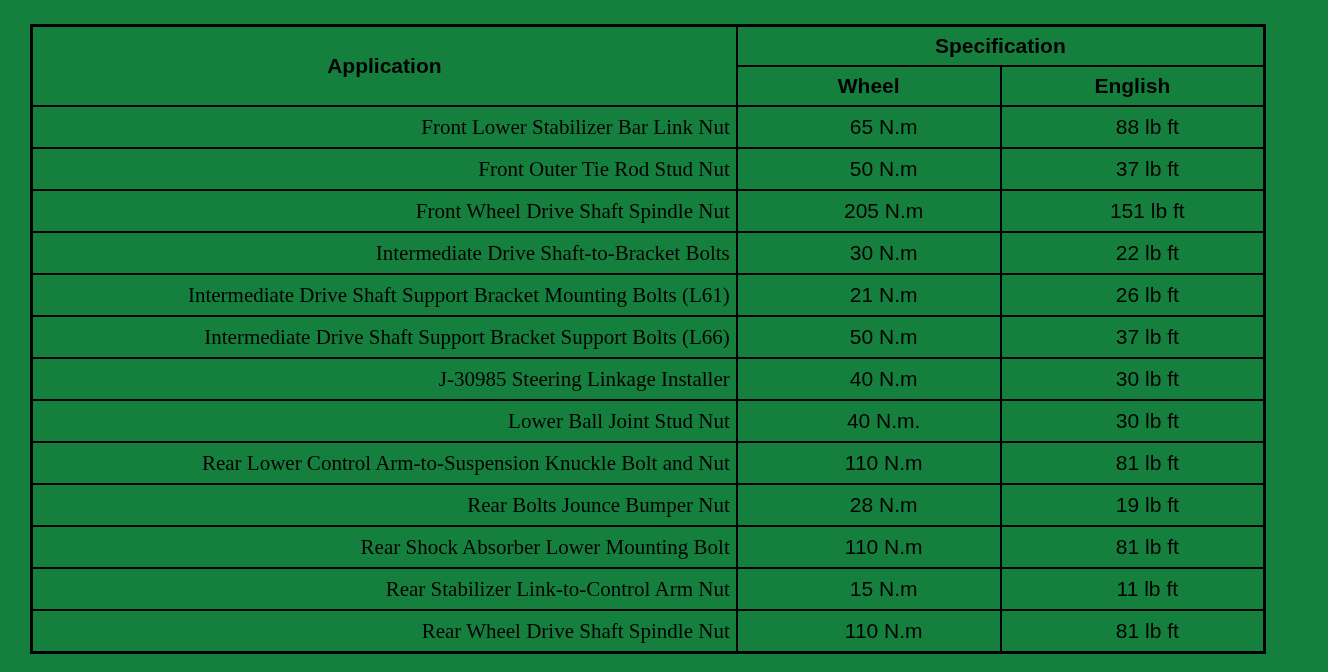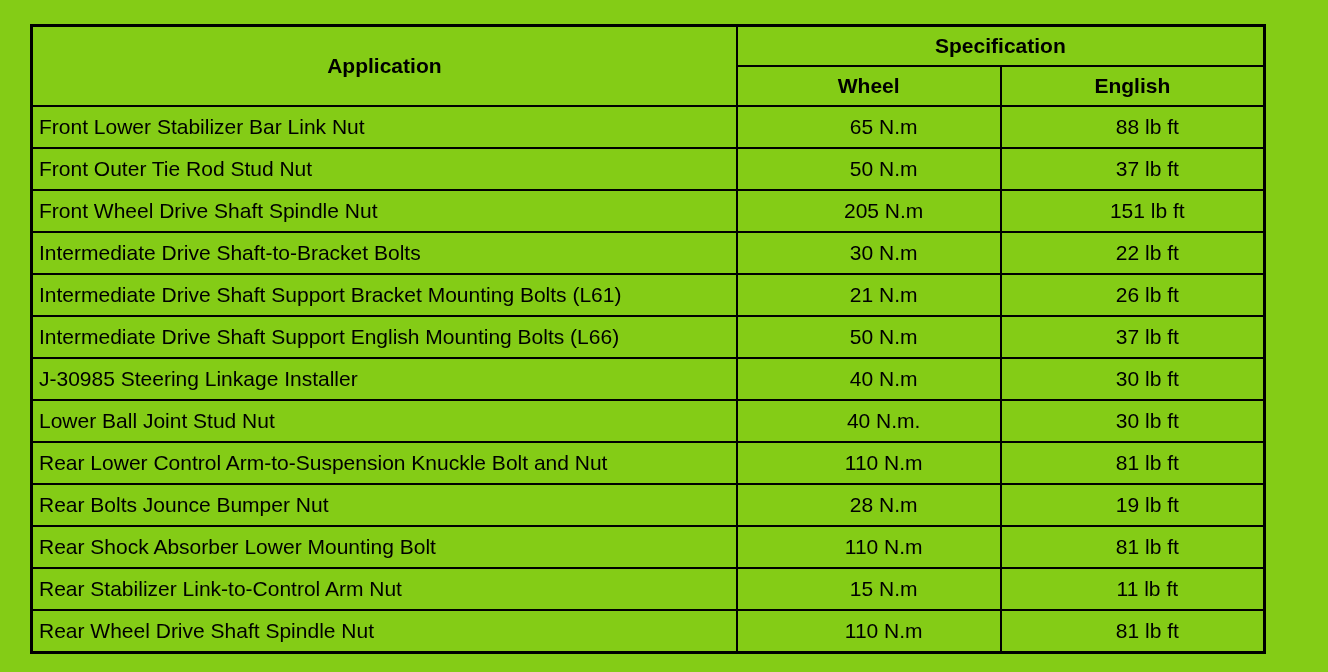--- a/index.html
+++ b/index.html
@@ -4,21 +4,21 @@
 <style>
   html, body {
     margin: 0;
     padding: 0;
     background: #ffffff;
   }
   .page {
     position: relative;
     width: 1328px;
     height: 672px;
-    background: #84cc16;
+    background: #15803d;
     font-family: "Liberation Sans", sans-serif;
     color: #000000;
     overflow: hidden;
   }
   table.spec-table {
     position: absolute;
     left: 30px;
     top: 24px;
     width: 1236px;
     border-collapse: collapse;
@@ -39,21 +39,22 @@
     padding: 1px 4px;
   }
   .spec-table td {
     height: 38px;
     padding: 1px 6px;
   }
   .col-app     { width: 57.2%; }
   .col-metric  { width: 21.4%; }
   .col-english { width: 21.4%; }
   td.app-cell {
-    text-align: left;
+    text-align: right;
+    font-family: Liberation Serif, serif;
   }
   td.spec-cell {
     text-align: center;
     padding-left: 36px;
   }
 </style>
 </head>
 <body>
 
 <div class="page">
@@ -93,21 +94,21 @@
           <td class="app-cell">Intermediate Drive Shaft-to-Bracket Bolts</td>
           <td class="spec-cell">30 N.m</td>
           <td class="spec-cell">22 lb ft</td>
         </tr>
         <tr>
           <td class="app-cell">Intermediate Drive Shaft Support Bracket Mounting Bolts (L61)</td>
           <td class="spec-cell">21 N.m</td>
           <td class="spec-cell">26 lb ft</td>
         </tr>
         <tr>
-          <td class="app-cell">Intermediate Drive Shaft Support English Mounting Bolts (L66)</td>
+          <td class="app-cell">Intermediate Drive Shaft Support Bracket Support Bolts (L66)</td>
           <td class="spec-cell">50 N.m</td>
           <td class="spec-cell">37 lb ft</td>
         </tr>
         <tr>
           <td class="app-cell">J-30985 Steering Linkage Installer</td>
           <td class="spec-cell">40 N.m</td>
           <td class="spec-cell">30 lb ft</td>
         </tr>
         <tr>
           <td class="app-cell">Lower Ball Joint Stud Nut</td>

